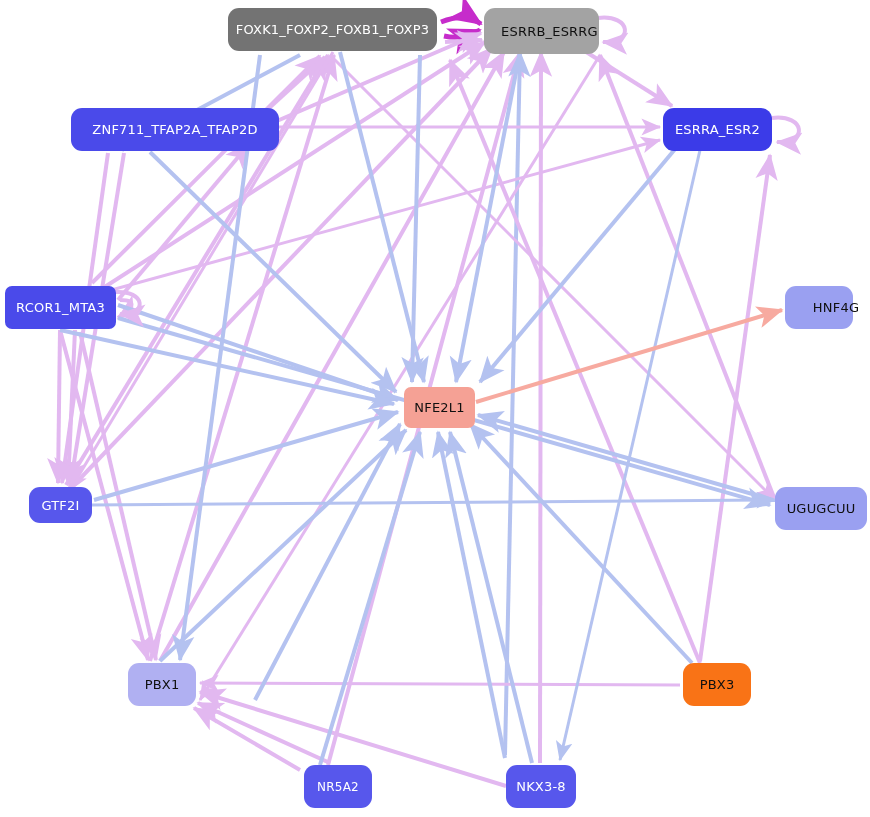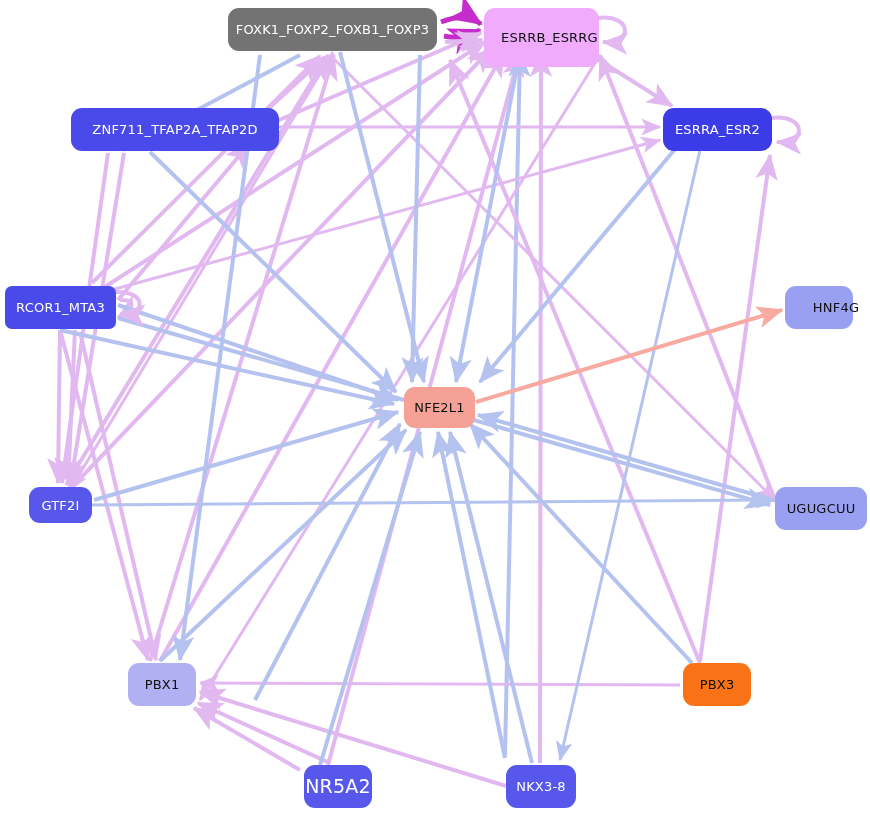--- a/index.html
+++ b/index.html
@@ -127,50 +127,50 @@
       <path class="ev w4" d="M598,18 C632,14 634,44 603,42"></path>
       <path class="ev w4" d="M772,118 C806,114 808,144 777,142"></path>
       <path class="ev w4" d="M115,292 C146,290 148,316 120,314"></path>
     </g>
   </svg>
 
   <div id="node-layer">
       <div class="node" style="left: 228px; top: 8px; width: 209px; height: 43px; background: #737373; color: rgb(255, 255, 255); font-size: 13px;">
         <span>FOXK1_FOXP2_FOXB1_FOXP3</span>
       </div>
-      <div class="node" style="left: 484px; top: 8px; width: 115px; height: 59px; background: #f0abfc; color: rgb(16, 16, 16); font-size: 13px; padding-left: 16px;">
+      <div class="node" style="left: 484px; top: 8px; width: 115px; height: 46px; background: #a3a3a3; color: rgb(16, 16, 16); font-size: 13px; padding-left: 16px;">
         <span>ESRRB_ESRRG</span>
       </div>
       <div class="node" style="left: 71px; top: 108px; width: 208px; height: 43px; background: rgb(74, 74, 234); color: rgb(255, 255, 255); font-size: 13px;">
         <span>ZNF711_TFAP2A_TFAP2D</span>
       </div>
       <div class="node" style="left: 663px; top: 108px; width: 109px; height: 43px; background: rgb(59, 59, 232); color: rgb(255, 255, 255); font-size: 13px;">
         <span>ESRRA_ESR2</span>
       </div>
       <div class="node" style="left: 5px; top: 286px; width: 111px; height: 43px; background: rgb(74, 74, 234); color: rgb(255, 255, 255); font-size: 13px; border-radius: 7px;">
         <span>RCOR1_MTA3</span>
       </div>
       <div class="node" style="left: 785px; top: 286px; width: 68px; height: 43px; background: rgb(154, 160, 241); color: rgb(16, 16, 16); font-size: 13px; padding-left: 34px;">
         <span>HNF4G</span>
       </div>
-      <div class="node" style="left: 404px; top: 387px; width: 71px; height: 41px; background: rgb(245, 161, 149); color: rgb(16, 16, 16); font-size: 13px;">
+      <div class="node" style="left: 404px; top: 387px; width: 71px; height: 41px; background: rgb(245, 161, 149); color: rgb(16, 16, 16); font-size: 13px; border-radius: 7px;">
         <span>NFE2L1</span>
       </div>
       <div class="node" style="left: 29px; top: 487px; width: 63px; height: 36px; background: rgb(87, 87, 236); color: rgb(255, 255, 255); font-size: 13px;">
         <span>GTF2I</span>
       </div>
       <div class="node" style="left: 775px; top: 487px; width: 92px; height: 43px; background: rgb(154, 160, 241); color: rgb(16, 16, 16); font-size: 13px;">
         <span>UGUGCUU</span>
       </div>
       <div class="node" style="left: 128px; top: 663px; width: 68px; height: 43px; background: rgb(176, 176, 242); color: rgb(16, 16, 16); font-size: 13px;">
         <span>PBX1</span>
       </div>
       <div class="node" style="left: 683px; top: 663px; width: 68px; height: 43px; background: #f97316; color: rgb(16, 16, 16); font-size: 13px;">
         <span>PBX3</span>
       </div>
-      <div class="node" style="left: 304px; top: 765px; width: 68px; height: 43px; background: rgb(87, 87, 236); color: rgb(255, 255, 255); font-size: 19px;">
+      <div class="node" style="left: 304px; top: 765px; width: 68px; height: 43px; background: rgb(87, 87, 236); color: rgb(255, 255, 255); font-size: 12px;">
         <span>NR5A2</span>
       </div>
       <div class="node" style="left: 506px; top: 765px; width: 70px; height: 43px; background: rgb(87, 87, 236); color: rgb(255, 255, 255); font-size: 13px;">
         <span>NKX3-8</span>
       </div>
     </div>
 </div>
 
 </body></html>

